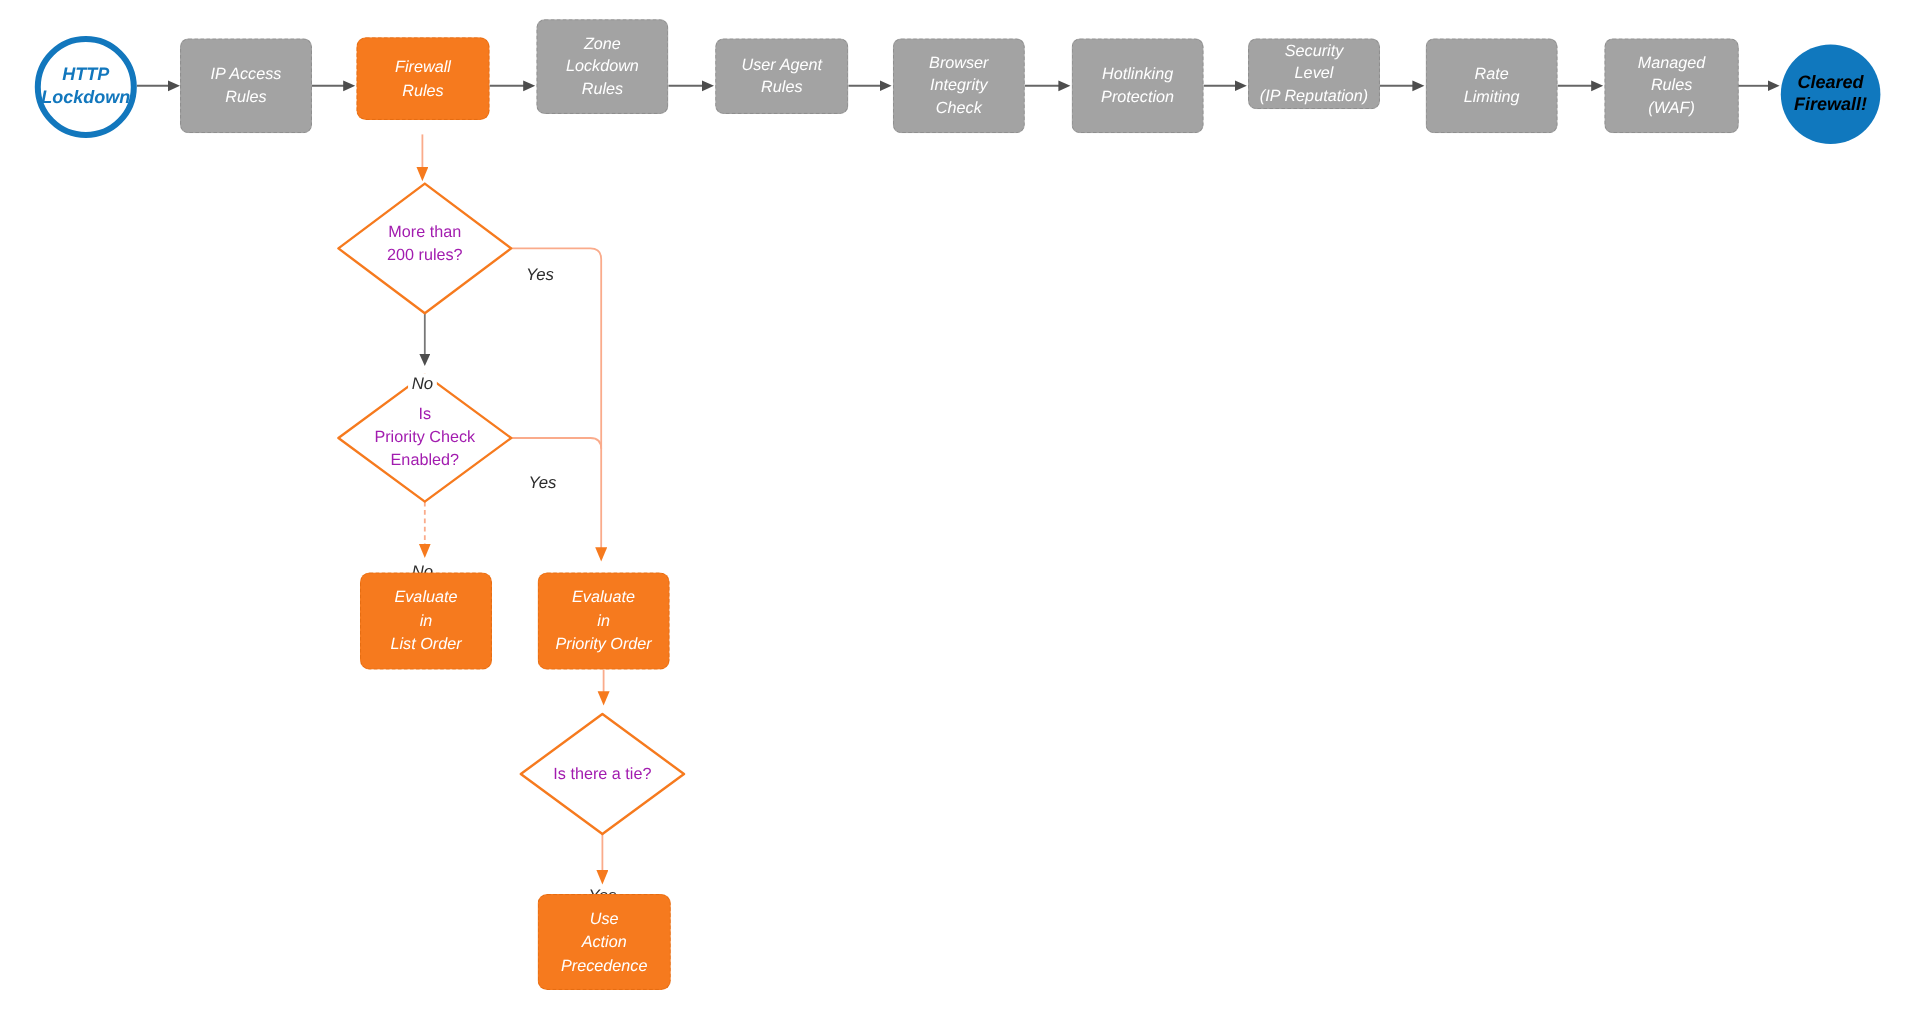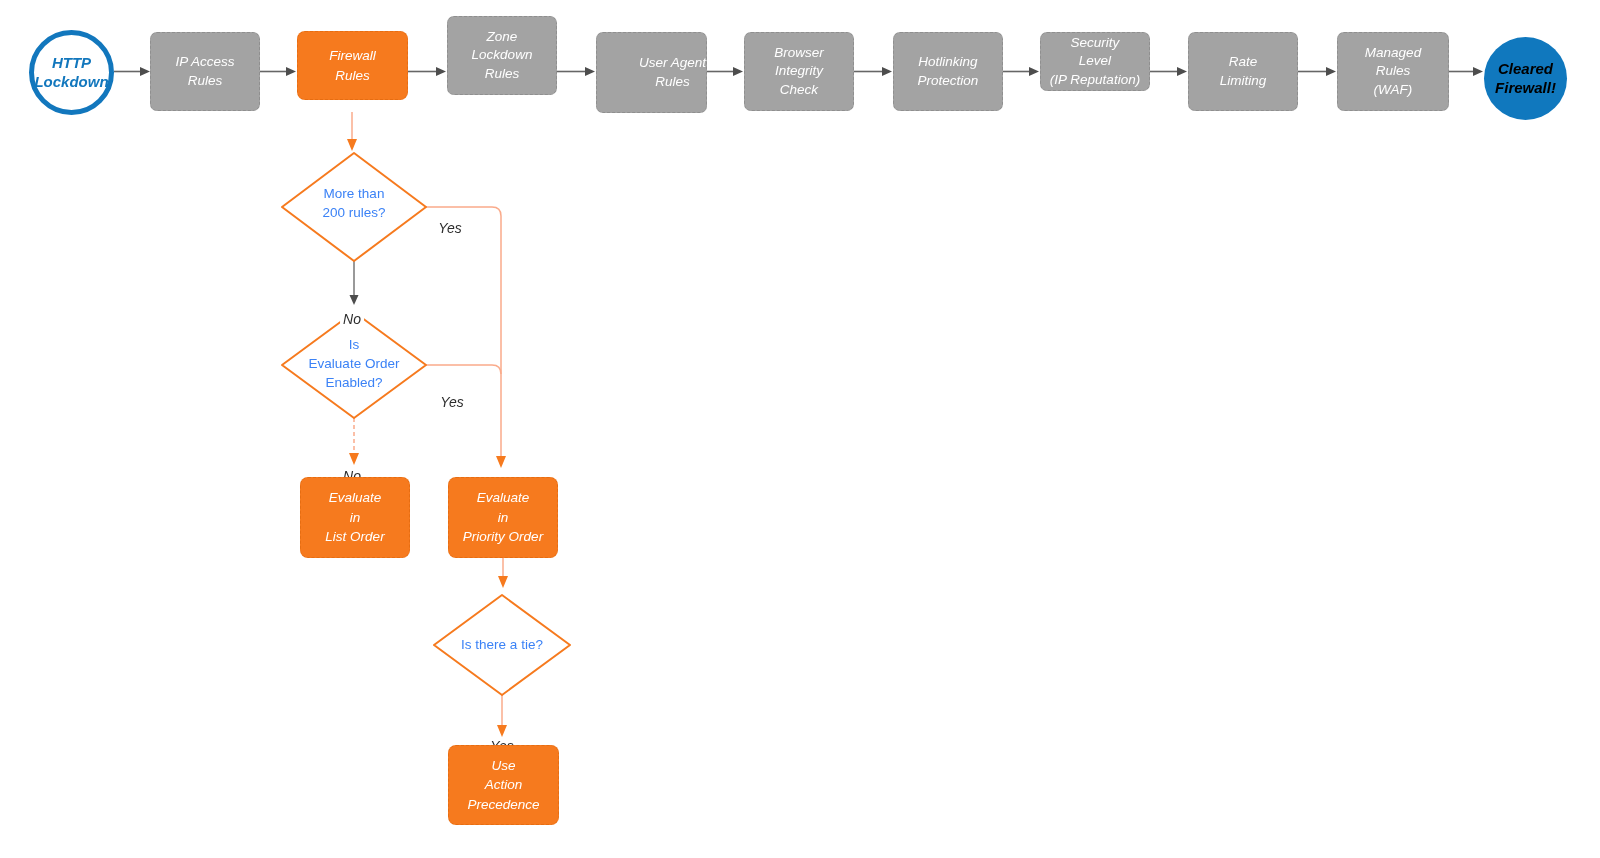--- a/index.html
+++ b/index.html
@@ -21,21 +21,21 @@
     background:#F67A1E;border:1px dashed #E66D12;border-radius:8px;
     color:#ffffff;font-style:italic;font-size:13.5px;line-height:1.45;
   }
   .circle-node{
     border-radius:50%;font-weight:bold;font-style:italic;font-size:15px;line-height:1.25;
   }
   .start-circle{background:#ffffff;border:5px solid #1277BD;color:#1277BD;}
   .end-circle{background:#1078BE;border:none;color:#000000;}
   .diamond-label{
     position:absolute;transform:translate(-50%,-50%);
-    color:#3b82f6;font-size:13.5px;line-height:1.42;text-align:center;white-space:pre-line;
+    color:#a21caf;font-size:13.5px;line-height:1.42;text-align:center;white-space:pre-line;
   }
   .edge-label{
     position:absolute;transform:translate(-50%,-50%);
     color:#2D2D2D;font-size:14px;font-style:italic;background:#ffffff;padding:0 3px;margin-top:38px;
   }
 </style>
 </head>
 <body>
 
 <div class="canvas">
@@ -95,21 +95,21 @@
     <span class="lbl">Firewall
 Rules</span>
   </div>
 
   <div class="flow-node gray-box" style="left:447px;top:16px;width:110px;height:79px;">
     <span class="lbl">Zone
 Lockdown
 Rules</span>
   </div>
 
-  <div class="flow-node gray-box" style="left:596px;top:32px;width:111px;height:81px;justify-content:flex-end;">
+  <div class="flow-node gray-box" style="left:596px;top:32px;width:111px;height:63px;">
     <span class="lbl">User Agent
 Rules</span>
   </div>
 
   <div class="flow-node gray-box" style="left:744px;top:32px;width:110px;height:79px;">
     <span class="lbl">Browser
 Integrity
 Check</span>
   </div>
 
@@ -136,21 +136,21 @@
   </div>
 
   <div class="flow-node circle-node end-circle" style="left:1484px;top:37px;width:83px;height:83px;">
     <span class="lbl">Cleared
 Firewall!</span>
   </div>
 
   <div class="diamond-label" style="left:354px;top:203px;">More than
 200 rules?</div>
   <div class="diamond-label" style="left:354px;top:364px;">Is
-Evaluate Order
+Priority Check
 Enabled?</div>
   <div class="diamond-label" style="left:502px;top:645px;">Is there a tie?</div>
 
   <div class="edge-label" style="left:450px;top:190px;">Yes</div>
   <div class="edge-label" style="left:352px;top:281px;">No</div>
   <div class="edge-label" style="left:452px;top:364px;">Yes</div>
   <div class="edge-label" style="left:352px;top:438px;">No</div>
   <div class="edge-label" style="left:502px;top:708px;">Yes</div>
 
   <div class="flow-node orange-box" style="left:300px;top:477px;width:110px;height:81px;">

